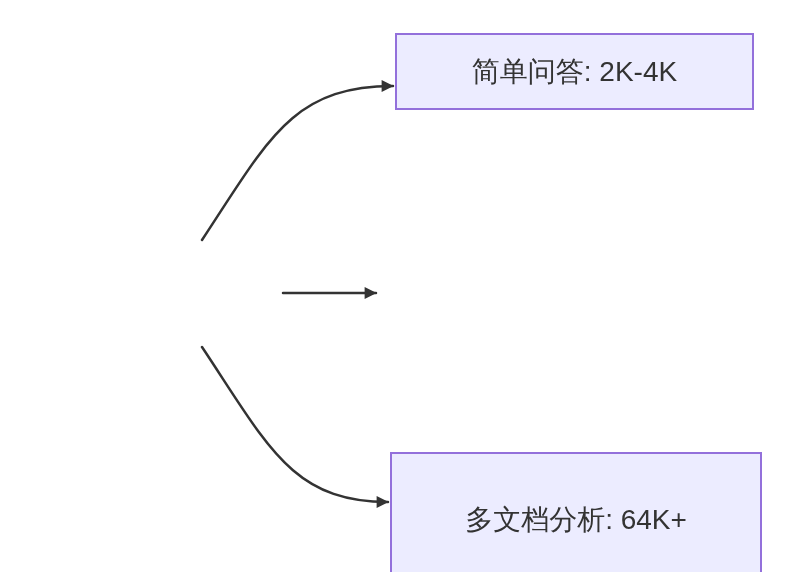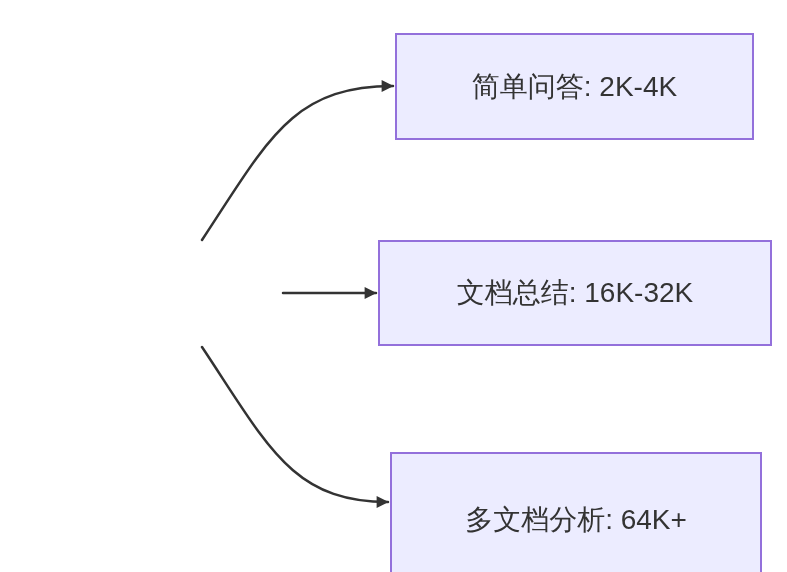--- a/index.html
+++ b/index.html
@@ -41,21 +41,21 @@
     display: flex;
     align-items: center;
     justify-content: center;
     color: var(--text, #333333);
     font-size: 28px;
     line-height: 1.2;
     white-space: nowrap;
     text-align: center;
   }
   .node-root { left: 32px;  top: 240px; width: 250px; height: 107px; }
-  .node-b1   { left: 395px; top: 33px;  width: 359px; height: 107px; }
+  .node-b1   { left: 395px; top: 33px;  width: 359px; height: 77px; }
   .node-b2   { left: 378px; top: 240px; width: 394px; height: 106px; }
   .node-b3   { left: 390px; top: 452px; width: 372px; height: 136px; }
 </style>
 </head>
 <body>
 
 <div class="canvas">
 
   <svg class="edges-layer" width="787" height="572" viewBox="0 0 787 572" xmlns="http://www.w3.org/2000/svg">
     <defs>
@@ -66,21 +66,18 @@
     <path class="edge" d="M 202 240 C 268 140, 292 86, 393 86" marker-end="url(#arrowhead)"></path>
     <path class="edge" d="M 283 293 L 376 293" marker-end="url(#arrowhead)"></path>
     <path class="edge" d="M 202 347 C 268 446, 292 502, 388 502" marker-end="url(#arrowhead)"></path>
   </svg>
 
 
   <div class="node node-b1">
     <span class="node-label">简单问答: 2K-4K</span>
   </div>
 
-  <div class="node node-b2">
-    <span class="node-label">文档总结: 16K-32K</span>
-  </div>
 
   <div class="node node-b3">
     <span class="node-label">多文档分析: 64K+</span>
   </div>
 
 </div>
 
 </body></html>

